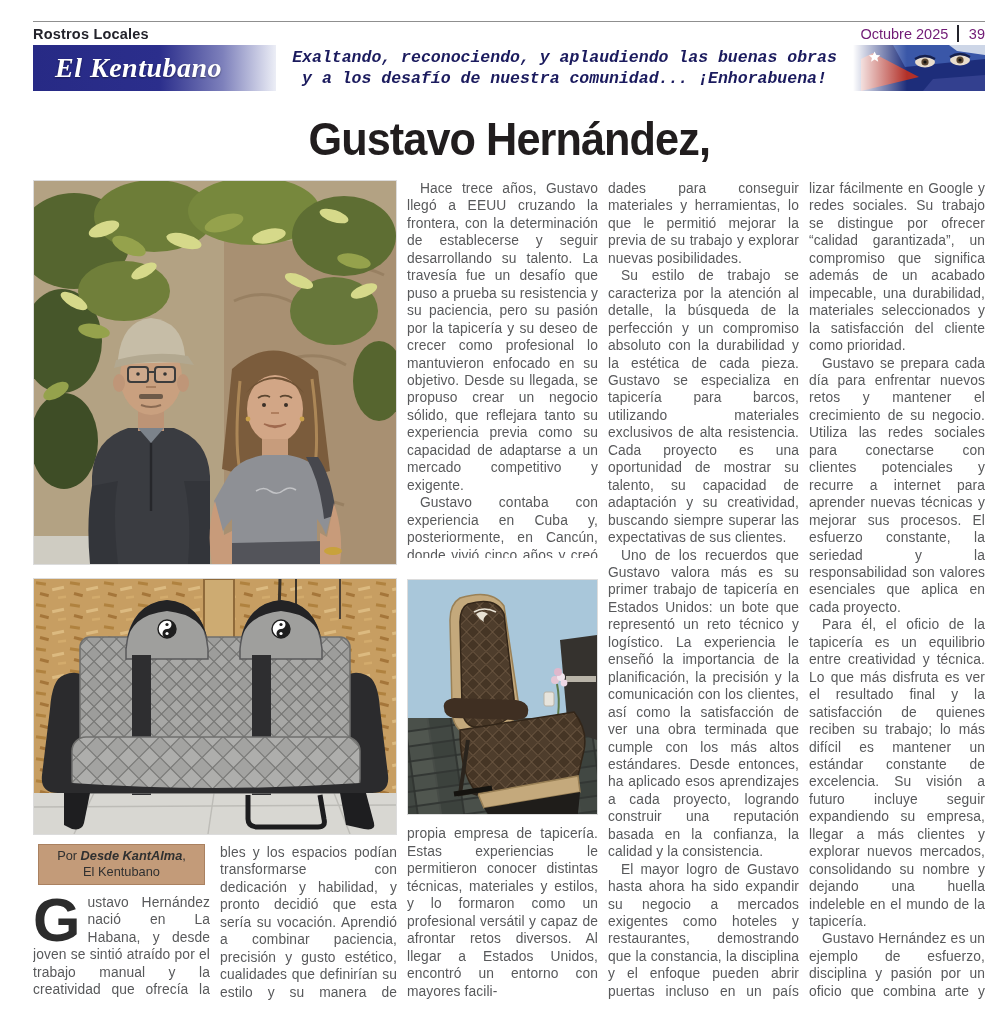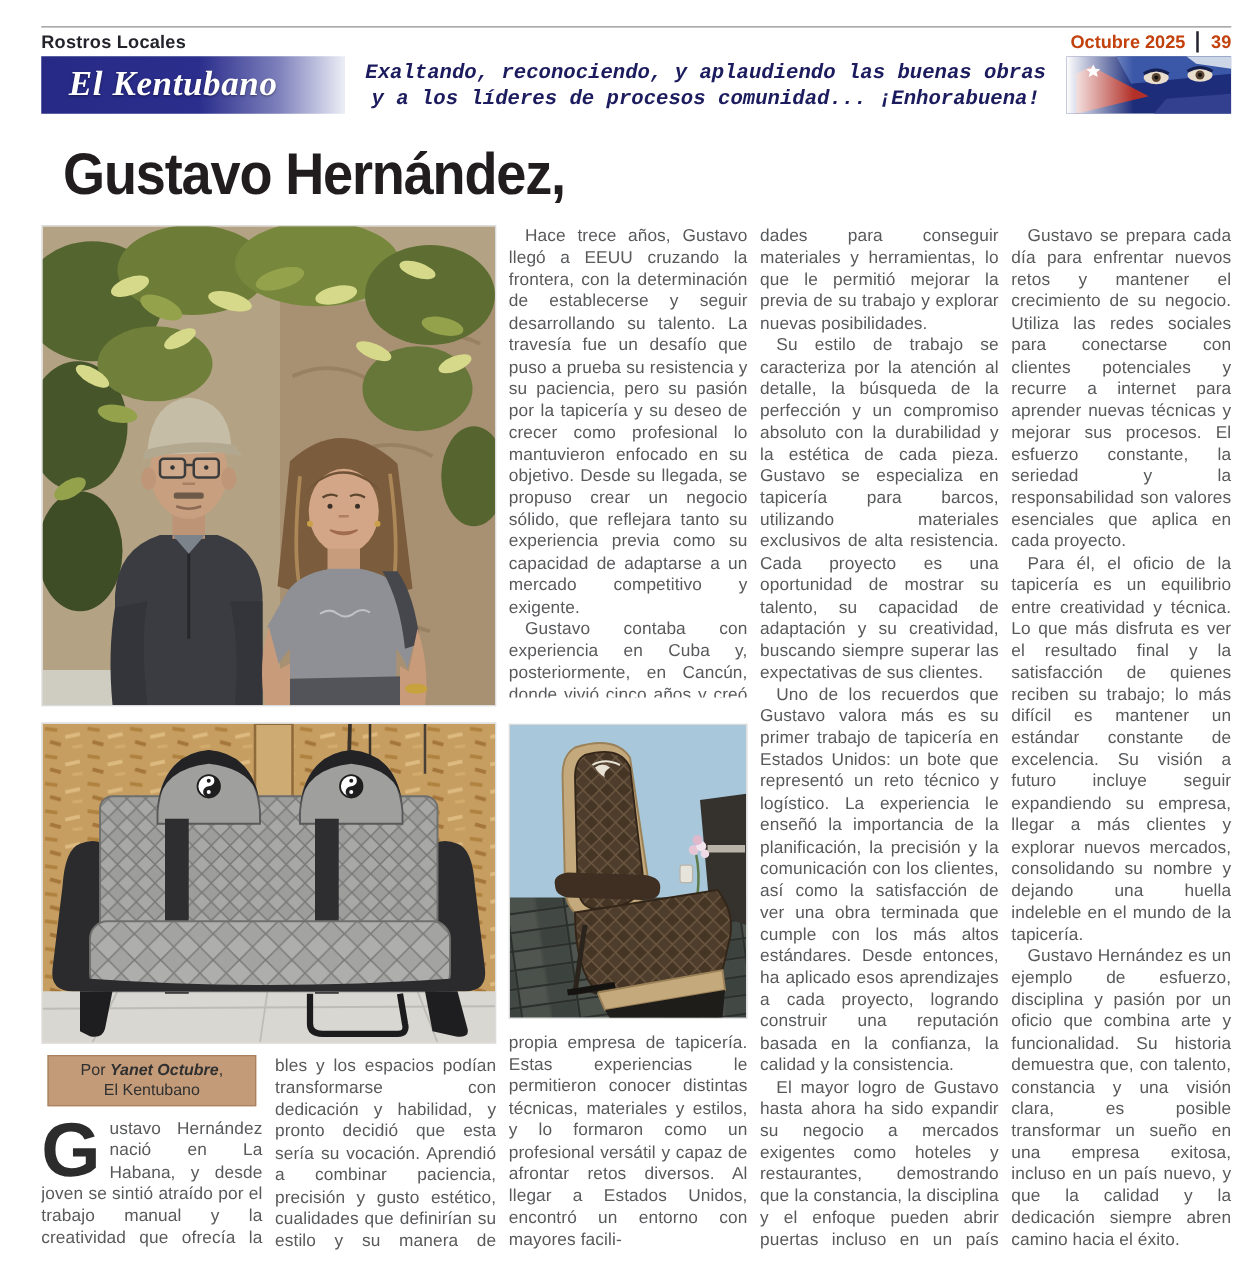--- a/index.html
+++ b/index.html
@@ -8,41 +8,41 @@
     position:relative; width:998px; height:1024px; margin:0 auto;
     background:#ffffff; overflow:hidden;
     font-family:"Liberation Sans", sans-serif;
     color:#58595b;
   }
   .inner { padding:0 13px 0 33px; }
   
   .top-rule { border-top:1.6px solid #8f8f8f; margin-top:21px; }
   .meta-row { display:flex; justify-content:space-between; align-items:flex-end; margin-top:3px; }
   .section-name { font-size:14.5px; font-weight:bold; color:#23232b; letter-spacing:.2px; }
-  .issue-box { font-size:14.5px; font-weight:bold; color:#c2410c; display:flex; align-items:center;justify-content:space-between; }
+  .issue-box { font-size:14.5px; font-weight:normal; color:#701a75; display:flex; align-items:center;justify-content:space-between; }
   .issue-sep { display:inline-block; width:1.6px; height:17px; background:#23232b; margin:0 10px 0 9px; }
   .banner { display:flex; align-items:stretch; height:46px; margin-top:3px; }
   .logo-block {
     width:243px; flex:none; position:relative;
     background:linear-gradient(to right, #272a85 0%, #2b2e8c 52%, #7d80bb 78%, #eceef6 100%);
     display:flex; align-items:center;
   }
   .logo-script {
     font-family:"Liberation Serif", serif; font-style:italic; font-weight:bold;
     font-size:28px; color:#ffffff; padding-left:22px; letter-spacing:.5px;
     text-shadow:0 1px 2px rgba(0,0,0,.45);
   }
   .tagline {
     flex:1; display:flex; flex-direction:column; justify-content:center; align-items:center;
     font-family:Liberation Mono, monospace; font-style:italic; font-weight:bold;
     color:#1b1b5e; font-size:16.5px; line-height:21px;
   }
   .flag-block { width:132px; flex:none; position:relative; }
   
-  .headline-wrap { text-align:left; margin-top:24px; color:#211d1e; }
+  .headline-wrap { text-align:center; margin-top:24px; color:#211d1e; }
   .headline {
     display:inline-block; font-size:47px; font-weight:bold; letter-spacing:-1px;
     transform:scaleX(.92); transform-origin:center; line-height:48px; color:#211d1e;
   }
   .subhead {
     display:inline-block; font-size:25px; font-weight:bold; font-style:italic;
     letter-spacing:-.3px; transform:scaleX(.96); transform-origin:center;
     margin-top:2px; color:#211d1e;
   }
   
@@ -96,21 +96,21 @@
         <span>39</span>
       </span>
     </div>
 
     <div class="banner">
       <div class="logo-block">
         <span class="logo-script">El Kentubano</span>
       </div>
       <div class="tagline">
         <span>Exaltando, reconociendo, y aplaudiendo las buenas obras</span>
-        <span>y a los líderes de procesos comunidad... ¡Enhorabuena!</span>
+        <span>y a los desafío de nuestra comunidad... ¡Enhorabuena!</span>
       </div>
       <div class="flag-block">
         <svg width="132" height="46" viewBox="0 0 132 46">
           <rect width="132" height="46" fill="#1d2d7a"></rect>
           <path d="M40 0 L132 0 L132 14 L52 22 Z" fill="#3a57a8"></path>
           <path d="M70 46 L132 46 L132 30 L80 34 Z" fill="#33408f"></path>
           <path d="M96 0 L132 0 L132 10 L104 6 Z" fill="#e8ecf2" opacity=".85"></path>
           <path d="M8 46 L66 32 L20 8 L8 14 Z" fill="#b23028"></path>
           <path d="M30 25 l2.8 5.7 6.3.5-4.8 4.1 1.5 6.1-5.8-3.3-5.8 3.3 1.5-6.1-4.8-4.1 6.3-.5 Z" fill="#ffffff" transform="translate(3,-9) scale(0.62)"></path>
           <g>
@@ -281,21 +281,21 @@
               <path d="M30 214 L56 214 L50 244 Q48 252 38 250 L30 246 Z" fill="#1e1e20"></path>
               <path d="M306 214 L332 214 L340 244 Q342 252 330 250 L312 246 Z" fill="#1e1e20"></path>
               <path d="M214 216 L214 240 Q214 248 224 248 L284 248 Q292 248 290 240 L286 216" fill="none" stroke="#1c1c1e" stroke-width="5"></path>
             </g>
           </svg>
         </div>
 
         <div class="bottomA">
           <div class="colA1">
             <div class="byline-box">
-              <span>Por </span><span class="byline-author">Yanet Octubre</span><span>,</span><br>
+              <span>Por </span><span class="byline-author">Desde KantAlma</span><span>,</span><br>
               <span>El Kentubano</span>
             </div>
             <p class="cont"><span class="dropcap">G</span><span>ustavo Hernández nació en La Habana, y desde joven se sintió atraído por el trabajo manual y la creatividad que ofrecía la tapicería. Creció observando cómo los mue-</span></p>
           </div>
           <div class="colA2">
             <p class="cont">bles y los espacios podían transformarse con dedicación y habilidad, y pronto decidió que esta sería su vocación. Aprendió a combinar paciencia, precisión y gusto estético, cualidades que definirían su estilo y su manera de trabajar.</p>
           </div>
         </div>
       </div>
 
@@ -356,20 +356,21 @@
       </div>
 
       <div class="trackC">
         <p class="cont">dades para conseguir materiales y herramientas, lo que le permitió mejorar la previa de su trabajo y explorar nuevas posibilidades.</p>
         <p class="ind">Su estilo de trabajo se caracteriza por la atención al detalle, la búsqueda de la perfección y un compromiso absoluto con la durabilidad y la estética de cada pieza. Gustavo se especializa en tapicería para barcos, utilizando materiales exclusivos de alta resistencia. Cada proyecto es una oportunidad de mostrar su talento, su capacidad de adaptación y su creatividad, buscando siempre superar las expectativas de sus clientes.</p>
         <p class="ind">Uno de los recuerdos que Gustavo valora más es su primer trabajo de tapicería en Estados Unidos: un bote que representó un reto técnico y logístico. La experiencia le enseñó la importancia de la planificación, la precisión y la comunicación con los clientes, así como la satisfacción de ver una obra terminada que cumple con los más altos estándares. Desde entonces, ha aplicado esos aprendizajes a cada proyecto, logrando construir una reputación basada en la confianza, la calidad y la consistencia.</p>
         <p class="ind">El mayor logro de Gustavo hasta ahora ha sido expandir su negocio a mercados exigentes como hoteles y restaurantes, demostrando que la constancia, la disciplina y el enfoque pueden abrir puertas incluso en un país extranjero. Su empresa, “Gusta Tapiz”, se puede loca-</p>
       </div>
 
       <div class="trackD">
+        <p class="cont">lizar fácilmente en Google y redes sociales. Su trabajo se distingue por ofrecer “calidad garantizada”, un compromiso que significa además de un acabado impecable, una durabilidad, materiales seleccionados y la satisfacción del cliente como prioridad.</p>
         <p class="ind">Gustavo se prepara cada día para enfrentar nuevos retos y mantener el crecimiento de su negocio. Utiliza las redes sociales para conectarse con clientes potenciales y recurre a internet para aprender nuevas técnicas y mejorar sus procesos. El esfuerzo constante, la seriedad y la responsabilidad son valores esenciales que aplica en cada proyecto.</p>
         <p class="ind">Para él, el oficio de la tapicería es un equilibrio entre creatividad y técnica. Lo que más disfruta es ver el resultado final y la satisfacción de quienes reciben su trabajo; lo más difícil es mantener un estándar constante de excelencia. Su visión a futuro incluye seguir expandiendo su empresa, llegar a más clientes y explorar nuevos mercados, consolidando su nombre y dejando una huella indeleble en el mundo de la tapicería.</p>
         <p class="ind">Gustavo Hernández es un ejemplo de esfuerzo, disciplina y pasión por un oficio que combina arte y funcionalidad. Su historia demuestra que, con talento, constancia y una visión clara, es posible transformar un sueño en una empresa exitosa, incluso en un país nuevo, y que la calidad y la dedicación siempre abren camino hacia el éxito.</p>
       </div>
 
     </div>
   </div>
 </div>
 
 </body></html>

